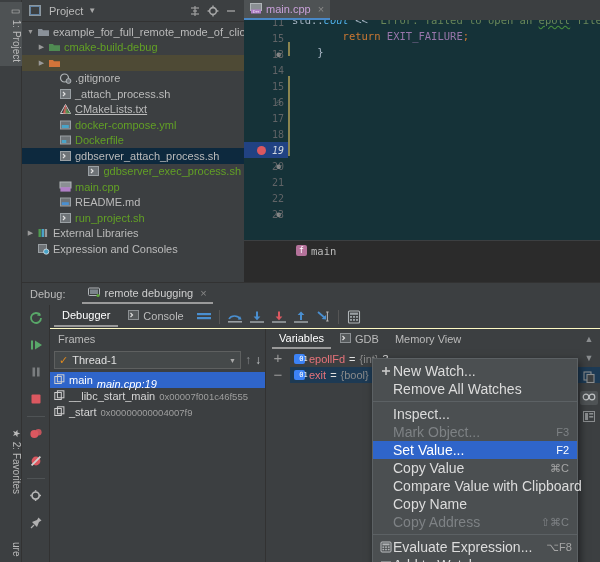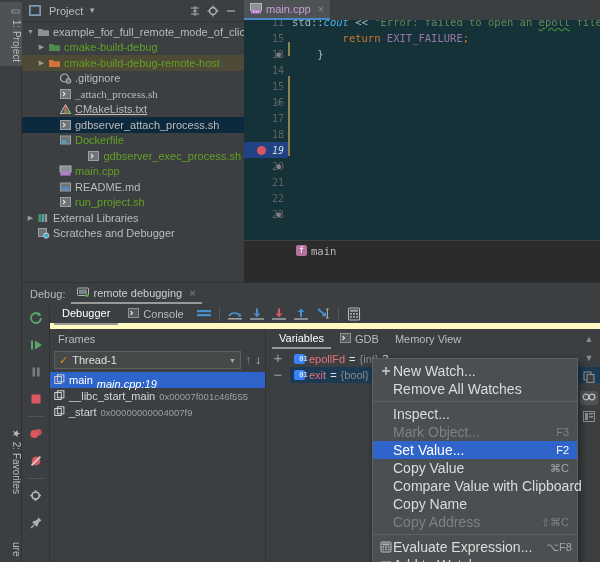--- a/index.html
+++ b/index.html
@@ -61,21 +61,21 @@
   .etab {
     height: 20px; display: flex; align-items: center; gap: 4px;
     padding: 0 6px; background: #4e5254; border-bottom: 2px solid #4a88c7;
     font-size: 11px; color: #c8a0d8;
   }
   .etab .x { color: #888; font-size: 11px; margin-left: 3px; }
   .code {
     position: relative; background: #2b2b2b; height: 240px; overflow: hidden;
     font-family: "DejaVu Sans Mono", monospace; font-size: 10.5px;
   }
-  .cline { display: flex; height: 16px; align-items: center; white-space: pre; }
+  .cline { display: flex; height: 16px; white-space: pre; }
   .cline.hl { background: #214283; }
   .gutter {
     width: 44px; flex: 0 0 44px; height: 16px; display: flex; align-items: center;
     justify-content: flex-end; padding-right: 4px; color: #606366; font-size: 10px;
     position: relative;
   }
   .gutterbp { position: absolute; right: 22px; width: 9px; height: 9px; border-radius: 50%; background: #db5860; }
   .fold { position: absolute; right: 7px; color: #868686; font-size: 8px; }
   .ctext { padding-left: 4px; flex: 1; }
   .kw { color: #cc7832; }
@@ -96,41 +96,41 @@
     width: 11px; height: 11px; background: #b4729a; color: #fff; font-size: 8px;
     display: flex; align-items: center; justify-content: center; border-radius: 2px;
   }
   .ebg { position:absolute; left:0; top:0; right:0; bottom:0; background:#153238; }
 
   
   .debugwin {
     position: absolute; left: 22px; top: 282px; width: 578px; height: 280px;
     background: #3c3f41; border-top: 1px solid #323232;
   }
-  .dheader { height: 22px; display: flex; align-items: center; padding: 0 8px; gap: 6px; }
+  .dheader { height: 22px; display: flex; align-items: center; padding: 0 8px; gap: 17px; }
   .dheader .dlabel { color: #bbb; }
   .dtabchip {
     display: flex; align-items: center; gap: 4px; padding: 2px 6px;
     border-bottom: 2px solid #9a9a9a; color: #cfcfcf;
   }
   .dtabchip .x { color: #888; margin-left: 3px; }
 
   .dbody { position: absolute; left: 0; top: 22px; width: 578px; height: 258px; }
   .dleftbar {
     position: absolute; left: 0; top: 0; width: 28px; height: 258px;
     background: #3c3f41; border-right: 1px solid #323232;
     display: flex; flex-direction: column; align-items: center; padding-top: 3px; gap: 7px;
   }
   .dbtn { width: 22px; height: 20px; display:flex; align-items:center; justify-content:center; }
   .dsep { width: 18px; height: 1px; background: #4f5355; }
 
   .dmain { position: absolute; left: 28px; top: 0; right: 0; height: 258px; }
   .dtoolbar {
     height: 24px; display: flex; align-items: center; gap: 2px; padding-left: 4px;
-    border-bottom: 6px solid #fef9c3;
+    border-bottom: 1px solid #fef9c3;
   }
   .dtab { padding: 3px 8px 4px; color: #bbb; display:flex; align-items:center; gap:4px; }
   .dtab.active { border-bottom: 2px solid #9a9a9a; color: #ffffff; }
   .tbsep { width: 1px; height: 14px; background: #555; margin: 0 3px; }
   .tbicon { width: 20px; height: 18px; display: flex; align-items: center; justify-content: center; }
 
   .panes { position: absolute; left: 0; top: 24px; right: 0; bottom: 0; display: flex; }
   .pane-frames { width: 216px; background: #3c3f41; border-right: 1px solid #323232; position: relative; }
   .pane-vars { flex: 1; background: #3c3f41; position: relative; }
   .panetitle { height: 20px; display: flex; align-items: center; padding: 0 8px; color: #bbb; }
@@ -264,72 +264,81 @@
           </span>
           <span class="tlabel green">cmake-build-debug</span>
         </div>
         <div class="trow selgrey" style="padding-left: 14px;">
           <span class="arrow">▶</span>
           <span class="ficon">
             <svg width="13" height="12" viewBox="0 0 13 12">
               <path d="M1 3h4l1 1.2h6V10H1z" fill="#d2743a"></path>
             </svg>
           </span>
-          <span class="tlabel green">cmake-build-debug-remote-host</span>
         </div>
         <div class="trow" style="padding-left: 25px;">
           <span class="arrow"></span>
           <span class="ficon">
             <svg width="13" height="12" viewBox="0 0 13 12">
               <circle cx="5.5" cy="6" r="4" fill="none" stroke="#b0b5b8" stroke-width="1.2"></circle>
               <circle cx="9.5" cy="9" r="2.4" fill="#6e7377" stroke="#b0b5b8" stroke-width="1"></circle>
             </svg>
           </span>
           <span class="tlabel plain">.gitignore</span>
         </div>
-        <div class="trow" style="padding-left: 25px; font-family: Liberation Serif, serif;">
+        <div class="trow" style="padding-left: 25px;">
           <span class="arrow"></span>
           <span class="ficon">
             <svg width="13" height="12" viewBox="0 0 13 12">
               <rect x="1.5" y="1.5" width="10" height="9" fill="#6e7377" stroke="#9aa0a4"></rect>
               <path d="M4 4 L6 6 L4 8" fill="none" stroke="#e0e0e0" stroke-width="1.2"></path>
             </svg>
           </span>
           <span class="tlabel plain">_attach_process.sh</span>
         </div>
         <div class="trow" style="padding-left: 25px; text-decoration: underline;">
           <span class="arrow"></span>
           <span class="ficon">
             <svg width="13" height="12" viewBox="0 0 13 12">
               <path d="M6.5 1.5 L11.5 10.5 L1.5 10.5 Z" fill="none" stroke="#cfcfcf" stroke-width="1"></path>
               <path d="M6.5 1.5 L9 10.5 L4 10.5 Z" fill="#d05c5c"></path>
               <path d="M6.5 5 L11.5 10.5 L6.5 10.5 Z" fill="#4f9a4f" opacity=".85"></path>
             </svg>
           </span>
           <span class="tlabel plain">CMakeLists.txt</span>
         </div>
+        <div class="trow" style="padding-left: 25px;">
+          <span class="arrow"></span>
+          <span class="ficon">
+            <svg width="13" height="12" viewBox="0 0 13 12">
+              <rect x="1.5" y="2" width="10" height="8" fill="#6e7377" stroke="#9aa0a4"></rect>
+              <rect x="2.8" y="6" width="7" height="3" fill="#4aa3c7"></rect>
+            </svg>
+          </span>
+          <span class="tlabel green">docker-compose.yml</span>
+        </div>
+        <div class="trow" style="padding-left: 25px;">
+          <span class="arrow"></span>
+          <span class="ficon">
+            <svg width="13" height="12" viewBox="0 0 13 12">
+              <rect x="1.5" y="2" width="10" height="8" fill="#6e7377" stroke="#9aa0a4"></rect>
+              <rect x="2.8" y="6" width="4.5" height="3" fill="#4aa3c7"></rect>
+            </svg>
+          </span>
+          <span class="tlabel green">Dockerfile</span>
+        </div>
         <div class="trow sel" style="padding-left: 25px;">
           <span class="arrow"></span>
           <span class="ficon">
             <svg width="13" height="12" viewBox="0 0 13 12">
               <rect x="1.5" y="1.5" width="10" height="9" fill="#6e7377" stroke="#9aa0a4"></rect>
               <path d="M4 4 L6 6 L4 8" fill="none" stroke="#e0e0e0" stroke-width="1.2"></path>
             </svg>
           </span>
           <span class="tlabel plain">gdbserver_attach_process.sh</span>
-        </div>
-        <div class="trow" style="padding-left: 25px;">
-          <span class="arrow"></span>
-          <span class="ficon">
-            <svg width="13" height="12" viewBox="0 0 13 12">
-              <rect x="1.5" y="2" width="10" height="8" fill="#6e7377" stroke="#9aa0a4"></rect>
-              <rect x="2.8" y="6" width="4.5" height="3" fill="#4aa3c7"></rect>
-            </svg>
-          </span>
-          <span class="tlabel green">Dockerfile</span>
         </div>
         <div class="trow" style="padding-left: 25px; justify-content: flex-end;">
           <span class="arrow"></span>
           <span class="ficon">
             <svg width="13" height="12" viewBox="0 0 13 12">
               <rect x="1.5" y="1.5" width="10" height="9" fill="#6e7377" stroke="#9aa0a4"></rect>
               <path d="M4 4 L6 6 L4 8" fill="none" stroke="#e0e0e0" stroke-width="1.2"></path>
             </svg>
           </span>
           <span class="tlabel green">gdbserver_exec_process.sh</span>
@@ -376,21 +385,21 @@
           <span class="tlabel plain">External Libraries</span>
         </div>
         <div class="trow" style="padding-left: 3px;">
           <span class="arrow"></span>
           <span class="ficon">
             <svg width="13" height="12" viewBox="0 0 13 12">
               <rect x="1.5" y="1.5" width="8" height="8" fill="#6e7377" stroke="#9aa0a4"></rect>
               <circle cx="9.2" cy="8.6" r="2.6" fill="#4aa3c7" stroke="#dfe6ea" stroke-width=".8"></circle>
             </svg>
           </span>
-          <span class="tlabel plain">Scratches and Debugger</span>
+          <span class="tlabel plain">Expression and Consoles</span>
         </div>
       </div>
   </div>
 
   <div class="editorarea">
     <div class="tabbar">
       <div class="etab">
         <span>
           <svg width="12" height="11" viewBox="0 0 12 11">
               <rect x="0.5" y="0.5" width="11" height="7" fill="#8a8f93" stroke="#b0b5b8"></rect>

